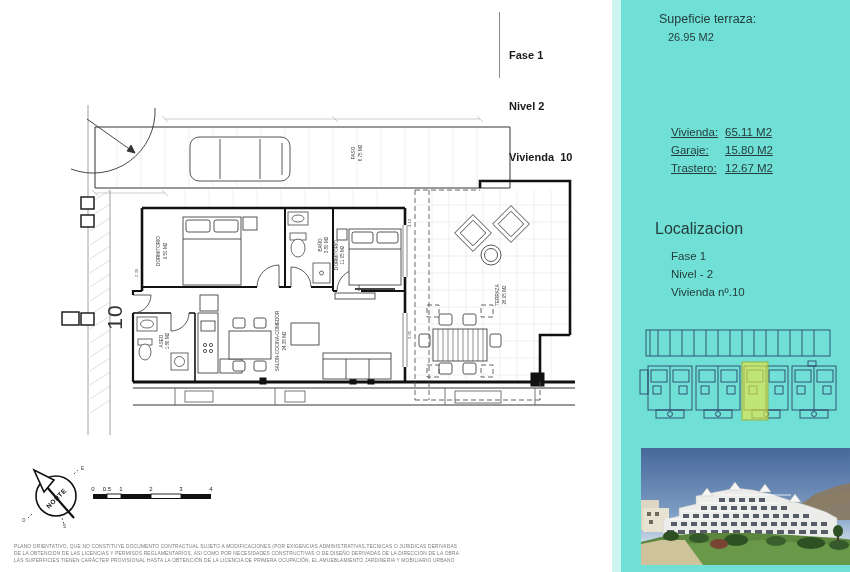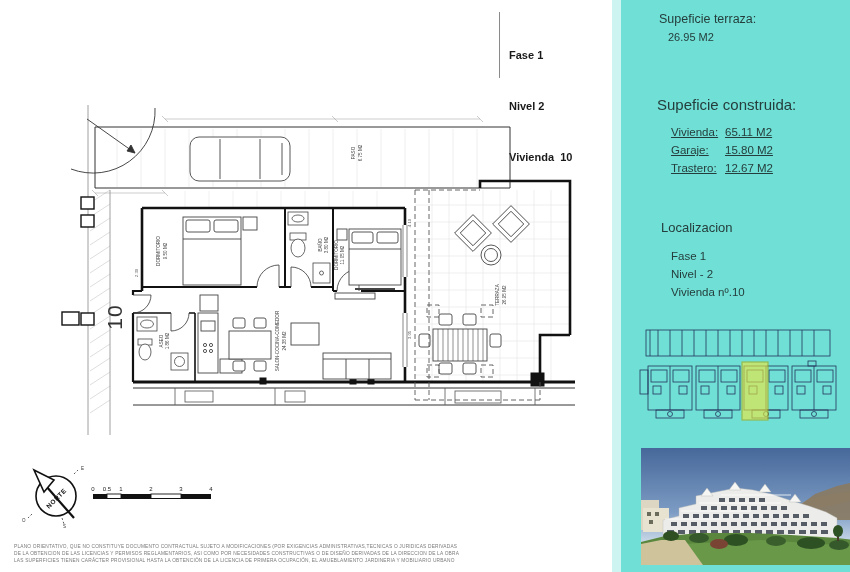--- a/index.html
+++ b/index.html
@@ -11,21 +11,21 @@
   .hdr-divider{position:absolute;left:499px;top:12px;width:1px;height:66px;background:#8a8a8a;}
   
   .panel{position:absolute;left:612px;top:0;width:260px;height:572px;
          background:#70e0d6;border-left:9px solid #cdf4f0;box-sizing:border-box;color:#253d3c;}
   .p-title-sm{position:absolute;left:38px;top:12px;font-size:12.5px;}
   .p-val-sm{position:absolute;left:47px;top:31px;font-size:11px;}
   .p-title-lg1{position:absolute;left:36px;top:96px;font-size:15px;}
   .p-rows{position:absolute;left:50px;top:123px;font-size:11.5px;line-height:18px;}
   .p-row{display:flex;text-decoration:underline;}
   .p-row .lab{width:54px;}
-  .p-title-lg2{position:absolute;left:40px;top:220px;font-size:13px;}
+  .p-title-lg2{position:absolute;left:34px;top:220px;font-size:16px;}
   .p-loc-lines{position:absolute;left:50px;top:247px;font-size:11.5px;line-height:18px;}
   .locator{position:absolute;left:17px;top:314px;}
   .photo{position:absolute;left:20px;top:448px;width:213px;height:117px;overflow:hidden;}
   .photo .sky{position:absolute;left:0;top:0;right:0;bottom:0;
               background:linear-gradient(#46689a,#7d9cc4 55%,#c2d3e4 78%,#cdd9e6);}
   .photo svg{position:absolute;left:0;top:0;}
   
   .plan{position:absolute;left:35px;top:105px;}
   .plan text{font-family:"Liberation Sans",sans-serif;}
   .rlabel{font-size:4.6px;fill:#444;}
@@ -276,21 +276,20 @@
   <div class="disclaimer">
     <div>PLANO ORIENTATIVO, QUE NO CONSTITUYE DOCUMENTO CONTRACTUAL SUJETO A MODIFICACIONES (POR EXIGENCIAS ADMINISTRATIVAS,TECNICAS O JURIDICAS DERIVADAS</div>
     <div>DE LA OBTENCION DE LAS LICENCIAS Y PERMISOS REGLAMENTARIOS, ASI COMO POR NECESIDADES CONSTRUCTIVAS  O DE DISEÑO DERIVADAS DE LA DIRECCION DE LA OBRA</div>
     <div>LAS SUPERFICIES TIENEN CARÁCTER PROVISIONAL HASTA LA OBTENCIÓN DE LA LICENCIA DE PRIMERA OCUPACIÓN,  EL AMUEBLAMIENTO JARDINERIA Y MOBILIARIO URBANO</div>
   </div>
 
   <div class="panel">
     <div class="p-title-sm">Supeficie terraza:</div>
     <div class="p-val-sm">26.95 M2</div>
 
-    <div class="p-title-lg1">Supeficie construida:</div>
     <div class="p-rows">
       <div class="p-row">
         <span class="lab">Vivienda:</span>
         <span>65.11 M2</span>
       </div>
       <div class="p-row">
         <span class="lab">Garaje:</span>
         <span>15.80 M2</span>
       </div>
       <div class="p-row">

